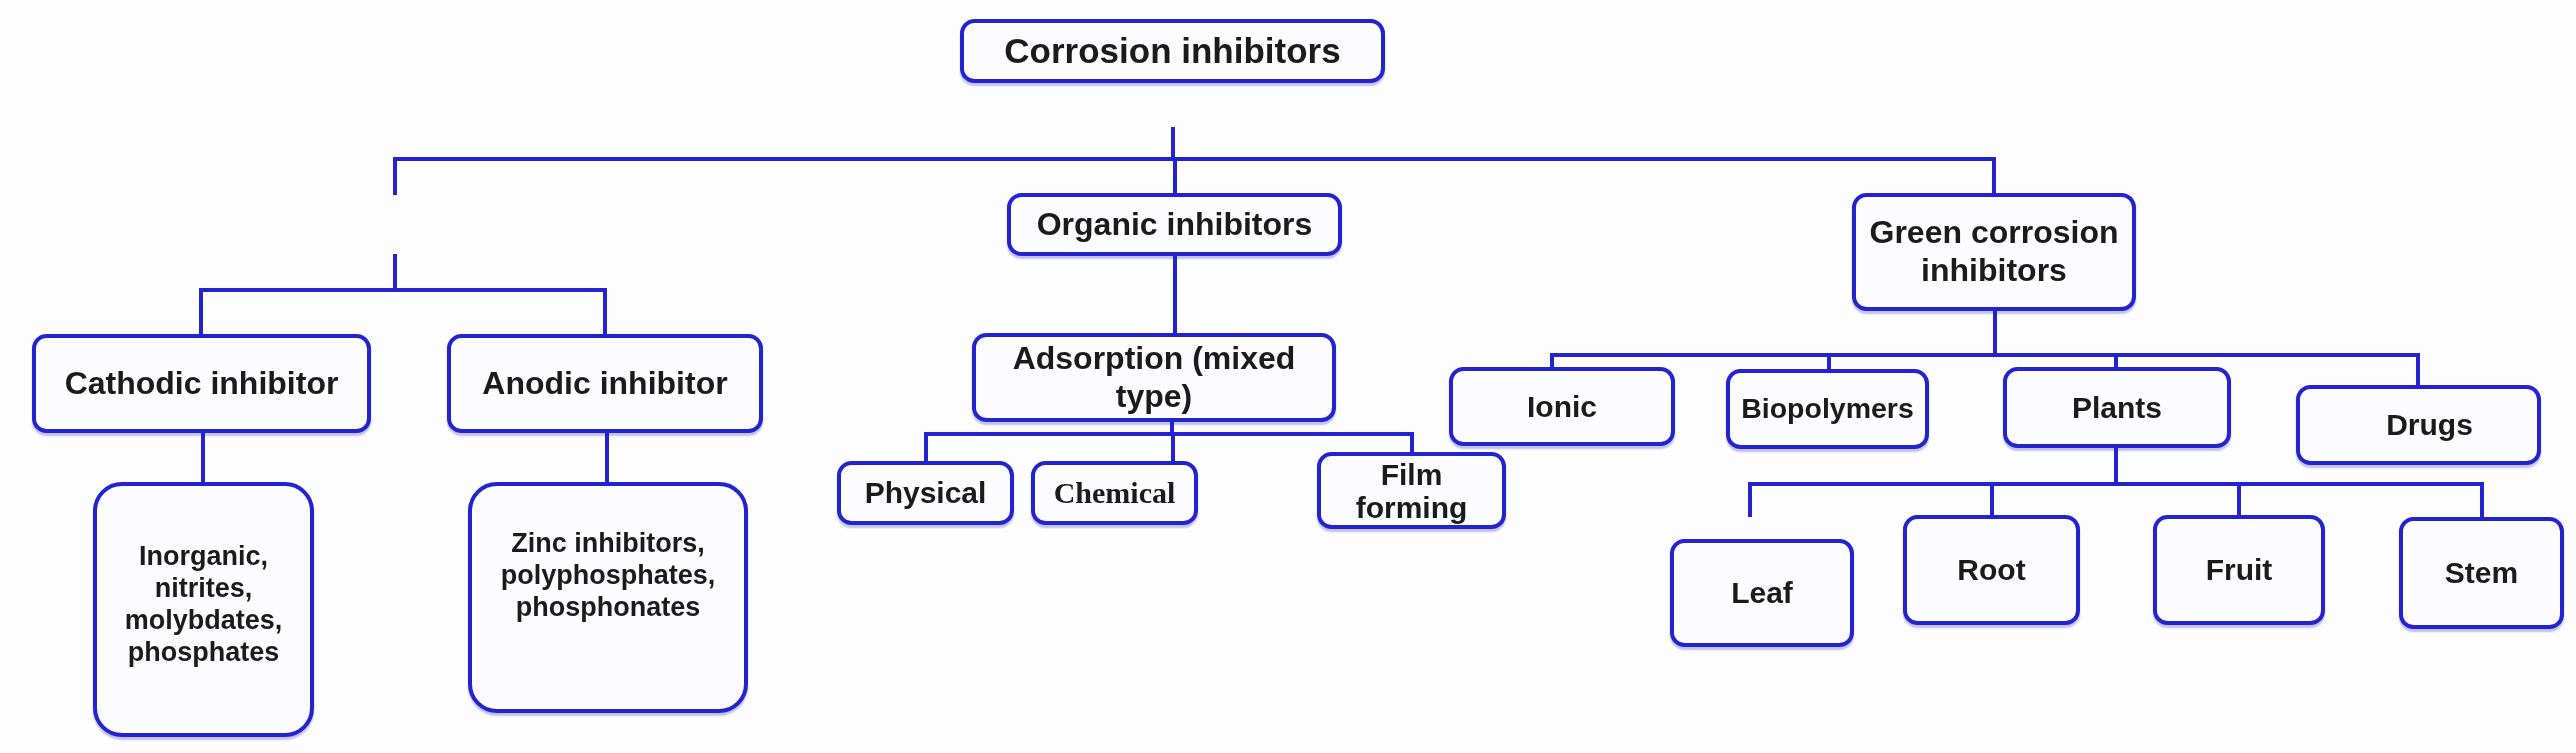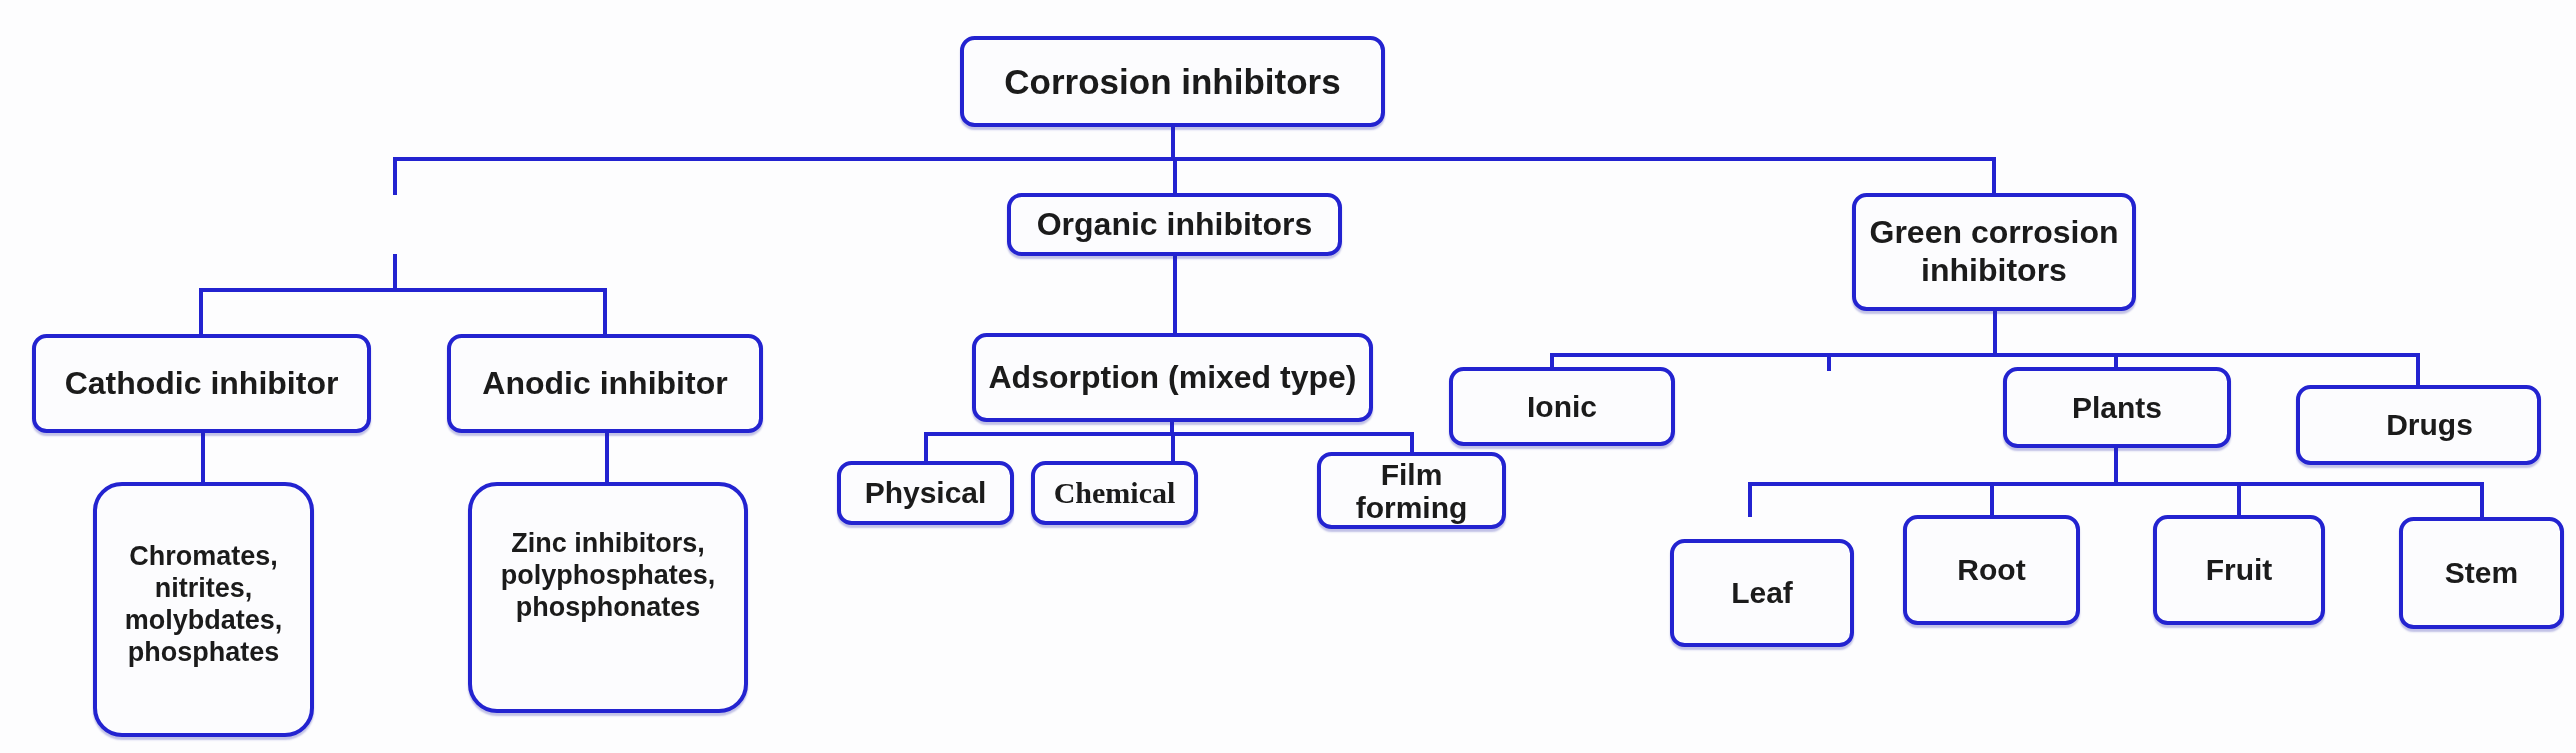--- a/index.html
+++ b/index.html
@@ -71,48 +71,49 @@
   <div class="line" style="left:2114px;top:353px;width:3.6px;height:16px;"></div>
   <div class="line" style="left:2416px;top:353px;width:3.6px;height:34px;"></div>
 
   <div class="line" style="left:2114px;top:444px;width:3.6px;height:42px;"></div>
   <div class="line" style="left:1748px;top:482px;width:735px;height:3.6px;"></div>
   <div class="line" style="left:1748px;top:482px;width:3.6px;height:35px;"></div>
   <div class="line" style="left:1990px;top:482px;width:3.6px;height:35px;"></div>
   <div class="line" style="left:2237px;top:482px;width:3.6px;height:35px;"></div>
   <div class="line" style="left:2480px;top:482px;width:3.6px;height:37px;"></div>
 
-  <div class="node node--root" style="left:960px;top:36px;width:425px;height:91px;">Corrosion inhibitors</div>
+  <div class="node node--root" style="left:960px;top:19px;width:425px;height:64px;">Corrosion inhibitors</div>
 
   <div class="node node--big" style="left:1007px;top:193px;width:335px;height:63px;">Organic inhibitors</div>
   <div class="node node--big" style="left:1852px;top:193px;width:284px;height:118px;">Green corrosion
 inhibitors</div>
 
   <div class="node node--big" style="left:32px;top:334px;width:339px;height:99px;">Cathodic inhibitor</div>
   <div class="node node--big" style="left:447px;top:334px;width:316px;height:99px;">Anodic inhibitor</div>
 
   <div class="node node--examples" style="left:93px;top:482px;width:221px;height:255px;">
-    <span class="pad">Chromates,
+    <span class="pad">Inorganic,
 nitrites,
 molybdates,
 phosphates</span>
   </div>
   <div class="node node--examples short" style="left:468px;top:482px;width:280px;height:231px;">
     <span class="pad">Zinc inhibitors,
 polyphosphates,
 phosphonates</span>
   </div>
 
-  <div class="node node--big" style="left:972px;top:333px;width:401px;height:89px;">Adsorption (mixed type)</div>
+  <div class="node node--big" style="left:972px;top:333px;width:364px;height:89px;">Adsorption (mixed type)</div>
   <div class="node" style="left:837px;top:461px;width:177px;height:64px;">Physical</div>
   <div class="node" style="left:1031px;top:461px;width:167px;height:64px;font-family:Liberation Serif, serif;">Chemical</div>
   <div class="node" style="left:1317px;top:452px;width:189px;height:77px;line-height:1.1;">Film
 forming</div>
 
   <div class="node" style="left:1449px;top:367px;width:226px;height:79px;">Ionic</div>
+  <div class="node" style="left:1726px;top:369px;width:203px;height:80px;font-size:28.5px;">Biopolymers</div>
   <div class="node" style="left:2003px;top:367px;width:228px;height:81px;">Plants</div>
   <div class="node" style="left:2296px;top:385px;width:245px;height:80px;padding-left:22px;">Drugs</div>
 
   <div class="node" style="left:1670px;top:515px;width:184px;height:108px;margin-top:24px;">Leaf</div>
   <div class="node" style="left:1903px;top:515px;width:177px;height:110px;">Root</div>
   <div class="node" style="left:2153px;top:515px;width:172px;height:110px;">Fruit</div>
   <div class="node" style="left:2399px;top:517px;width:165px;height:112px;">Stem</div>
 
 </div>
 

